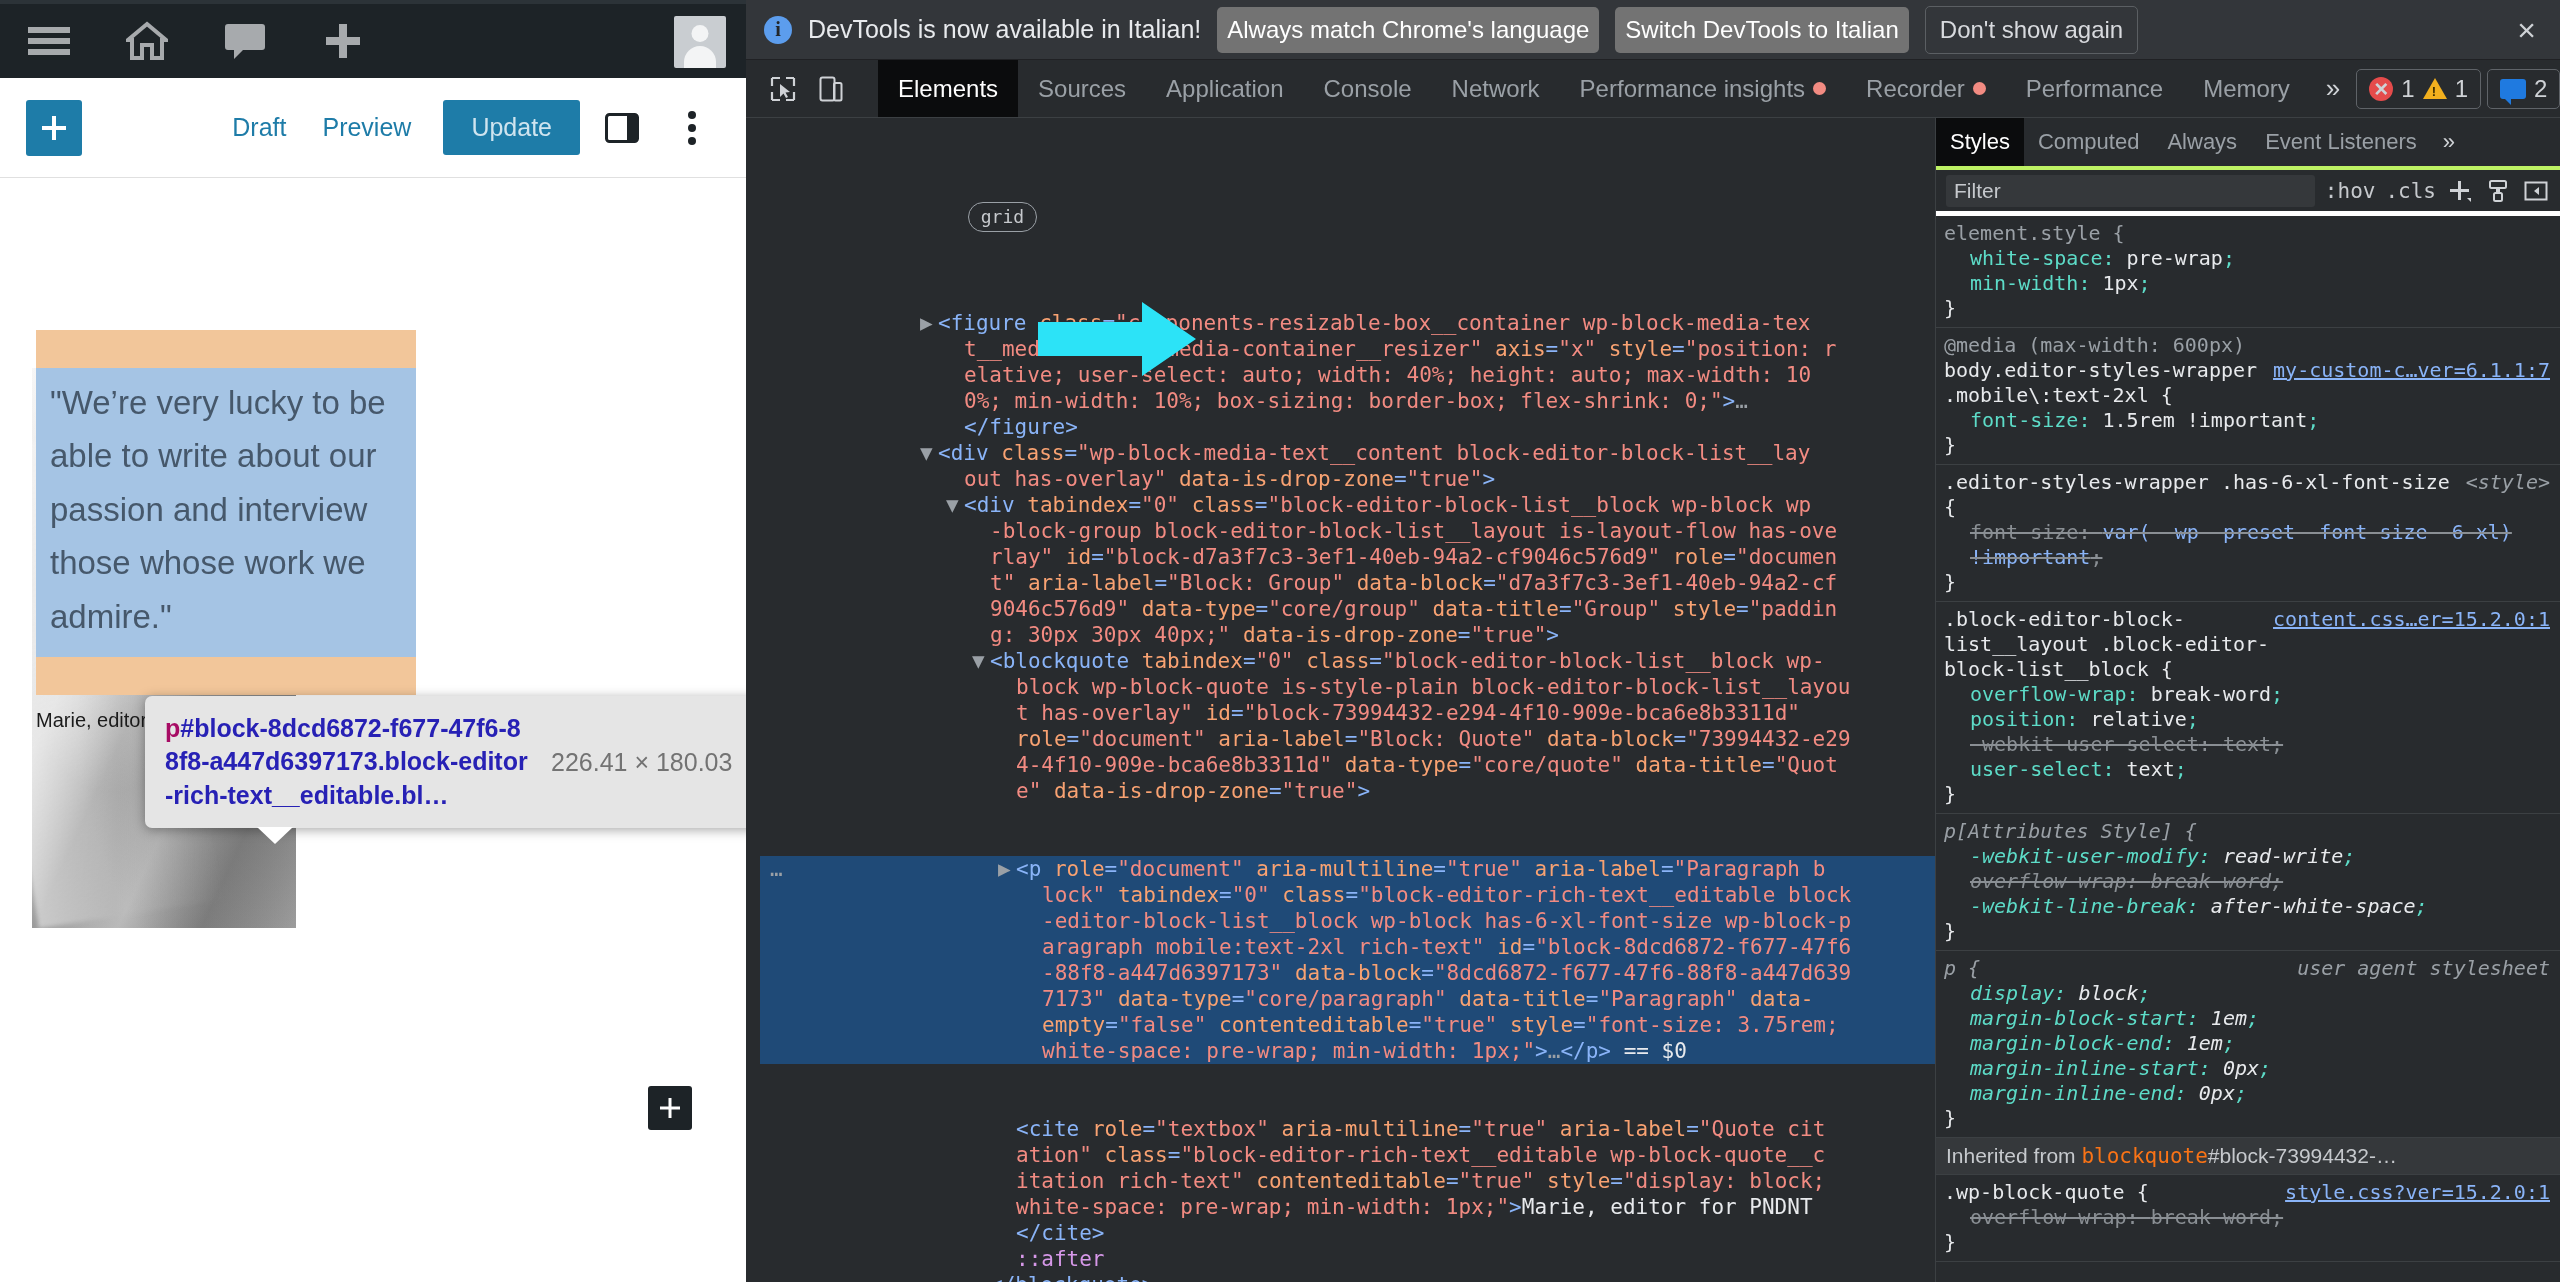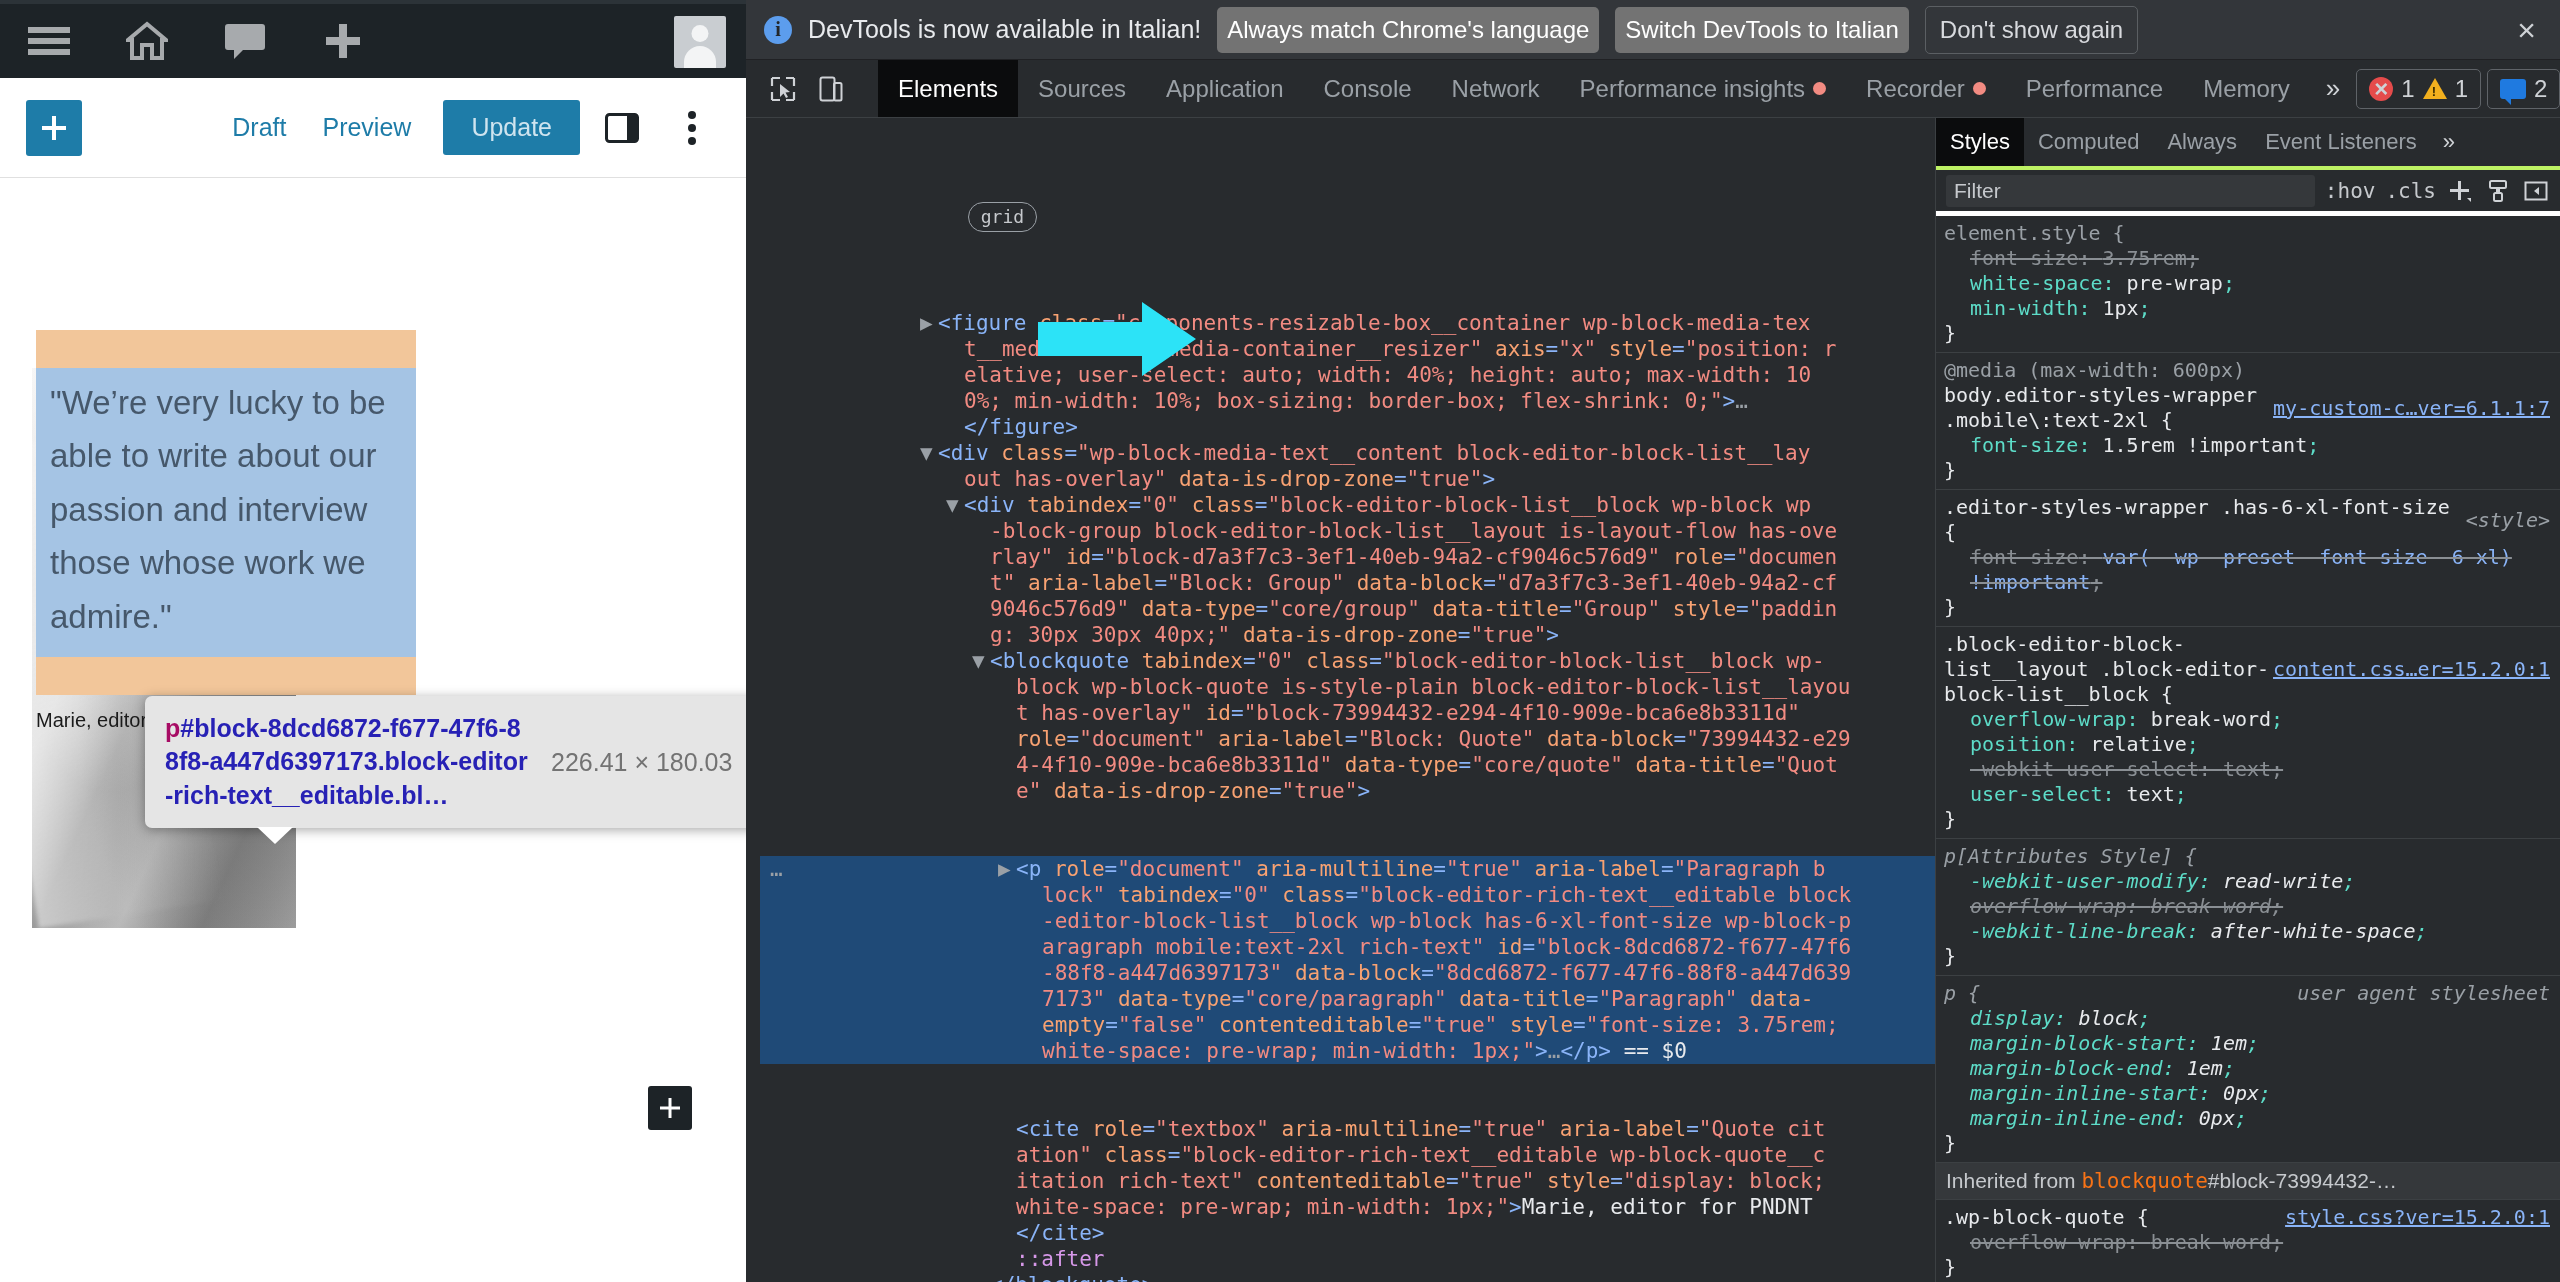--- a/index.html
+++ b/index.html
@@ -138,21 +138,21 @@
   .st-tab.active { background:#0b0c0d; color:#fff; }
   .st-more { color:#cfd2d6; font-size:22px; display:flex; align-items:center; padding:0 12px; cursor:pointer; }
   .styles-filterbar { height: 46px; display:flex; align-items:center; gap:10px; padding: 0 10px; border-bottom: 5px solid #ffffff; flex: 0 0 46px; }
   .st-filter { flex: 1; height: 32px; background: #35383b; border: none; border-radius: 3px; color: #c6c9cd; font-size: 21px; padding: 0 8px; font-family:"Liberation Sans",sans-serif; }
   .st-filter::placeholder { color: #c6c9cd; }
   .st-hov, .st-cls { color: #c6c9cd; font-size: 21px; font-family:"DejaVu Sans Mono", monospace; cursor:pointer; }
   .st-ic { width: 28px; height: 28px; display:flex;align-items:center;justify-content:center; cursor:pointer; }
 
   .styles-list { flex: 1; overflow: hidden; font-family: "DejaVu Sans Mono", monospace; font-size: 20px; line-height: 25px; }
   .rule { border-bottom: 1px solid #3c4043; padding: 5px 0 6px 0; position: relative; }
-  .rule-head { display: flex; align-items: center; padding: 0 10px 0 8px; }
+  .rule-head { display: flex; align-items: flex-start; padding: 0 10px 0 8px; }
   .sel-name { color: #e8eaed; flex: 1; }
   .sel-name.dim { color: #9aa0a6; }
   .sel-name.ital { font-style: italic; color: #9aa0a6; }
   .origin { color: #8ab4f8; text-decoration: underline; white-space: nowrap; font-size: 20px; }
   .origin.plain { color: #9aa0a6; text-decoration: none; font-style: italic; }
   .decl { padding-left: 34px; color: #5ddcc8; }
   .decl .prop { color: #5ddcc8; }
   .decl .val { color: #e8eaed; }
   .decl.struck { text-decoration: line-through; color: #8a8f94; }
   .decl.struck .prop, .decl.struck .val { color: #8a8f94; }
@@ -382,21 +382,20 @@
                 <rect x="1.5" y="3.5" width="21" height="17" fill="none" stroke="#cfd2d6" stroke-width="2"></rect>
                 <path d="M15 8 L10 12 L15 16 Z" fill="#cfd2d6"></path>
               </svg>
           </span>
         </div>
         <div class="styles-list" id="styles-list">
             <div class="rule">
               <div class="rule-head">
                 <div class="sel-name dim">element.style {</div>
               </div>
-              <div class="decl struck"><span class="prop">font-size</span>: <span class="val">3.75rem</span>;</div>
               <div class="decl"><span class="prop">white-space</span>: <span class="val">pre-wrap</span>;</div>
               <div class="decl"><span class="prop">min-width</span>: <span class="val">1px</span>;</div>
               <div class="brace">}</div>
             </div>
             <div class="rule">
               <div class="media-q">@media (max-width: 600px)</div>
               <div class="rule-head">
                 <div class="sel-name">body.editor-styles-wrapper .mobile\:text-2xl {</div>
                 <div class="origin">my-custom-c…ver=6.1.1:7</div>
               </div>

